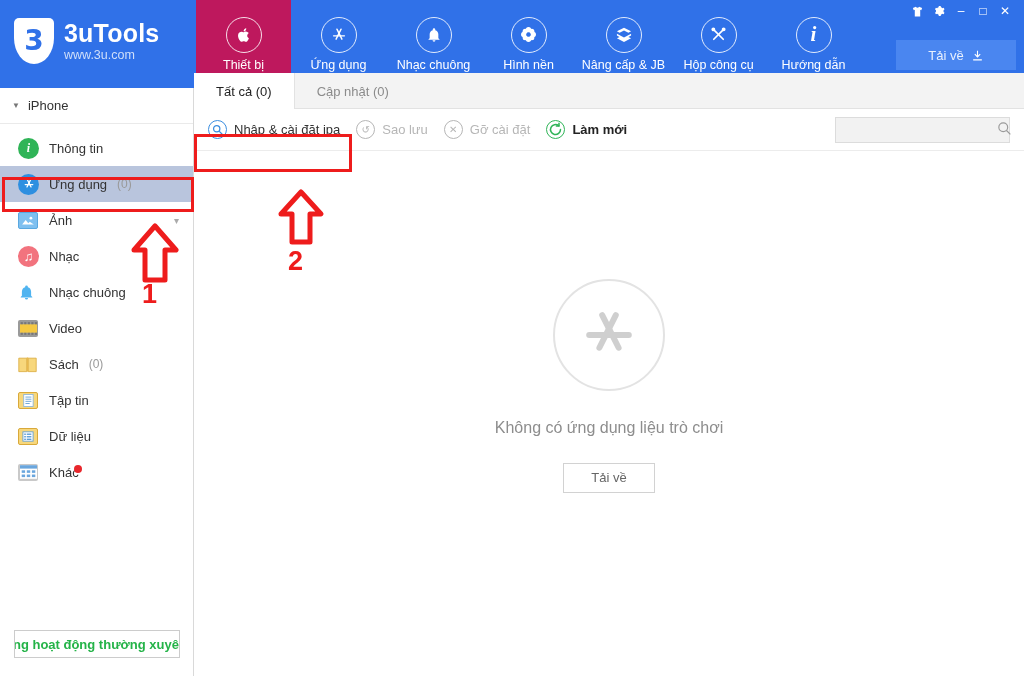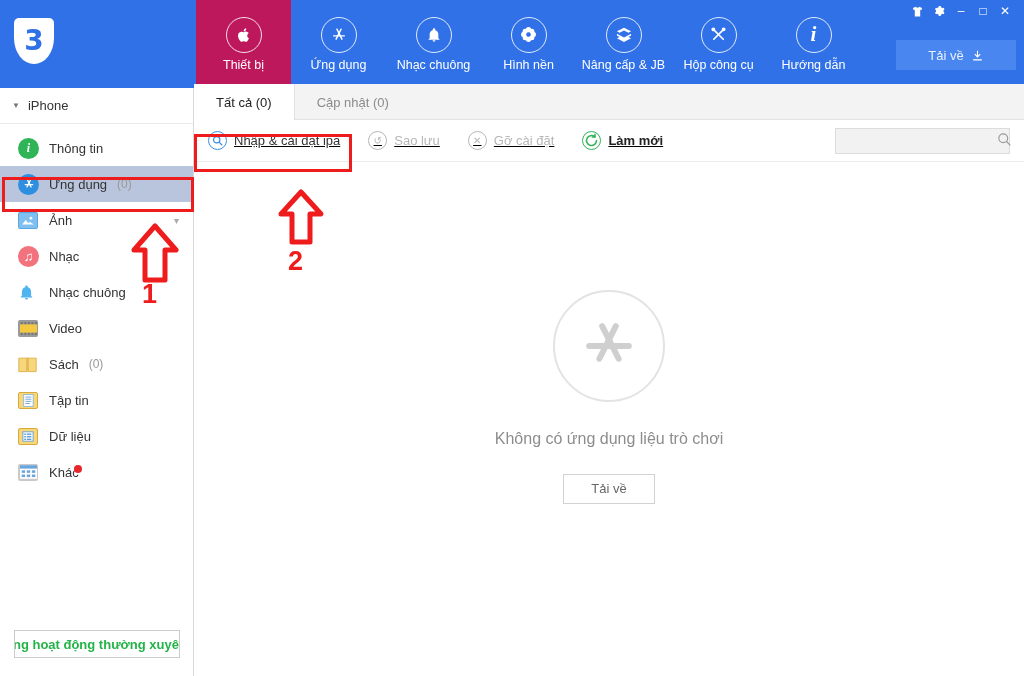--- a/index.html
+++ b/index.html
@@ -96,31 +96,31 @@
     position: absolute; left: 14px; bottom: 18px; width: 166px; height: 28px;
     border: 1px solid #ccc; background: #fff; overflow: hidden;
     display: flex; align-items: center;
   }
   .statustext {
     color: #24b348; font-size: 13px; font-weight: bold; white-space: nowrap;
     margin-left: -10px;
   }
 
   
-  .main { position: absolute; left: 194px; top: 84px; width: 830px; height: 459px; background: #fff; }
+  .main { position: absolute; left: 194px; top: 73px; width: 830px; height: 459px; background: #fff; }
   .tabs { height: 36px; display: flex; background: #f3f3f3; border-bottom: 1px solid #e2e2e2; }
   .tab {
     padding: 0 22px; height: 36px; display: flex; align-items: center;
     font-size: 13px; color: #8b8b8b; cursor: pointer;
   }
   .tab.active { background: #fff; color: #222; border-right: 1px solid #e2e2e2; }
 
   .toolbar {
-    height: 42px; display: flex; align-items: center; gap: 28px;
-    padding-left: 14px; border-bottom: 1px solid #ececec; position: relative; text-decoration: underline;
+    height: 42px; display: flex; align-items: center; gap: 16px;
+    padding-left: 14px; border-bottom: 1px solid #ececec; position: relative;
   }
   .tb-item { display: flex; align-items: center; gap: 7px; font-size: 13px; color: #333; cursor: pointer; }
   .tb-item.disabled { color: #b6b6b6; cursor: default; }
   .tb-ico {
     width: 19px; height: 19px; border-radius: 50%; border: 1.6px solid currentColor;
     display: flex; align-items: center; justify-content: center; font-size: 10px; line-height: 1;
   }
   .tb-ico.blue { color: #3b8ee0; }
   .tb-ico.green { color: #2fb457; }
   .tb-item.green-lbl { color: #222; font-weight: bold; }
@@ -162,20 +162,24 @@
 </style>
 </head>
 <body>
 
 <div class="app">
 
   <div class="header">
 
     <div class="brand">
       <div class="shield">3</div>
+      <div class="brand-text">
+        <span class="brand-title">3uTools</span>
+        <span class="brand-sub">www.3u.com</span>
+      </div>
     </div>
 
     <div class="nav">
 
       <div class="nav-item active">
         <div class="nav-ico">
           <svg width="18" height="18" viewBox="0 0 24 24" fill="#fff">
               <path d="M16.4 12.8c0-2.3 1.9-3.4 2-3.5-1.1-1.6-2.8-1.8-3.4-1.8-1.4-.15-2.8.85-3.5.85s-1.8-.83-3-.81c-1.5.02-2.9.88-3.7 2.24-1.6 2.75-.4 6.82 1.1 9.05.75 1.1 1.64 2.32 2.8 2.28 1.13-.05 1.56-.73 2.92-.73s1.75.73 2.94.7c1.22-.02 1.99-1.11 2.73-2.21.86-1.27 1.21-2.5 1.23-2.56-.03-.01-2.36-.9-2.38-3.58zM14.1 5.9c.62-.75 1.04-1.8.93-2.85-.9.04-1.98.6-2.62 1.35-.57.66-1.07 1.73-.94 2.75 1 .08 2.02-.51 2.63-1.25z"></path>
             </svg>
         </div>

